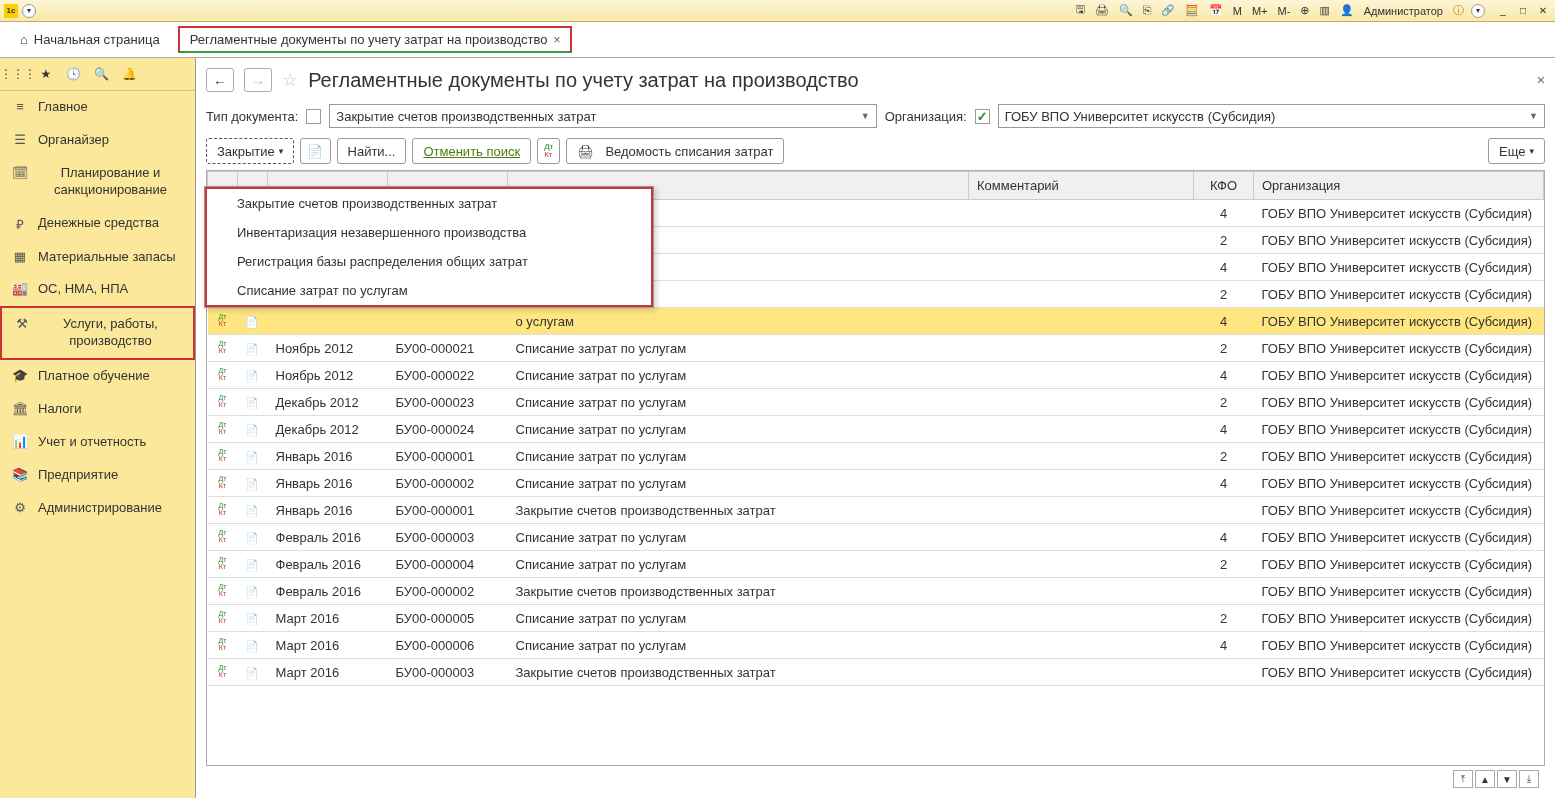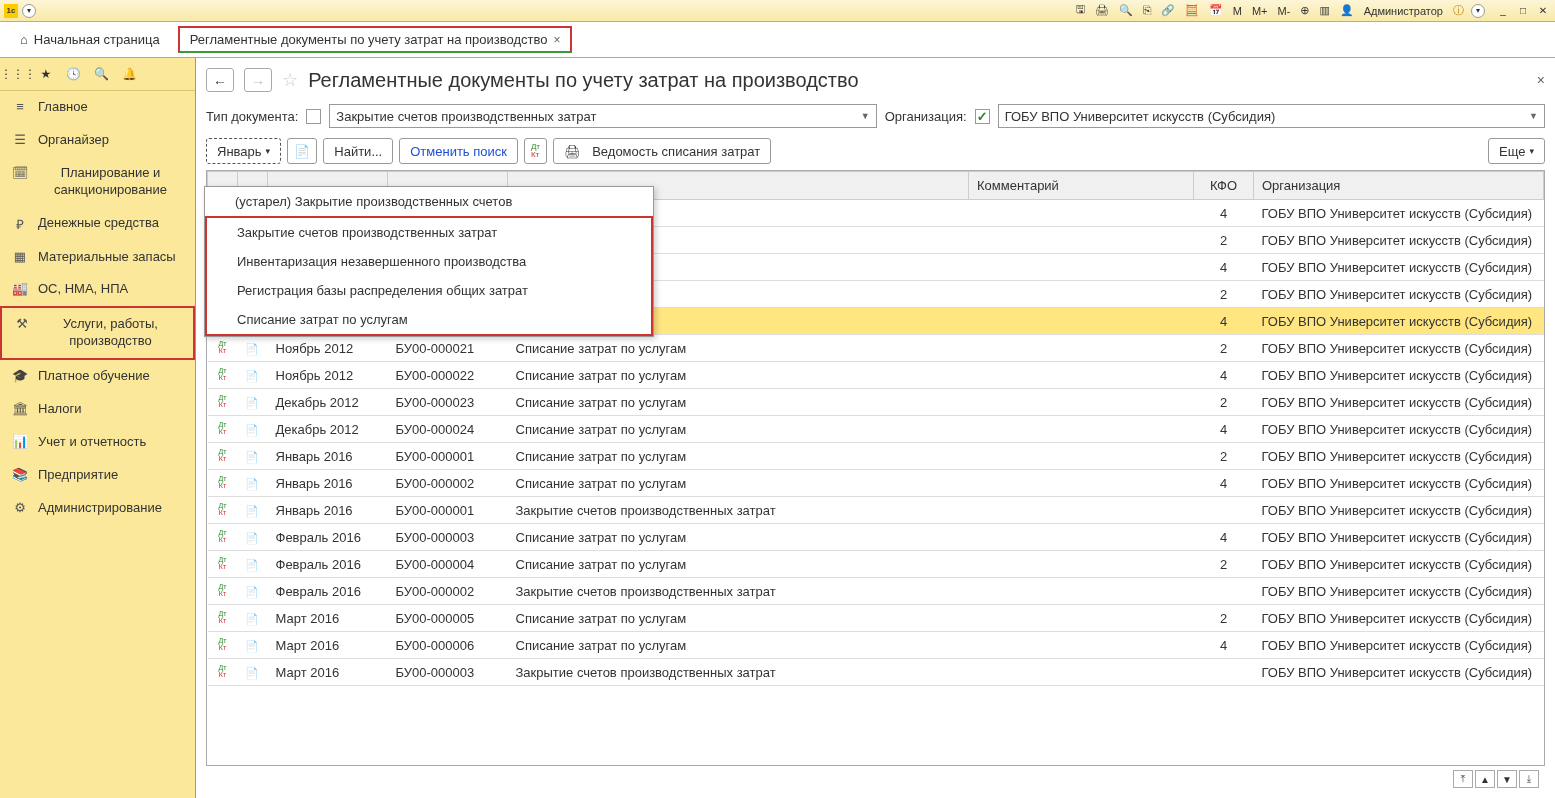--- a/index.html
+++ b/index.html
@@ -41,21 +41,21 @@
 .filter-select { flex: 1; height: 24px; border: 1px solid #999; padding: 0 6px; display: flex; align-items: center; justify-content: space-between; background: #fff; }
 .filter-select .dd-arr { font-size: 9px; color: #666; }
 .org-select { width: 620px; }
 .chk { width: 15px; height: 15px; border: 1px solid #999; display: inline-flex; align-items: center; justify-content: center; }
 .chk.checked { color: #2a8a2a; font-weight: bold; }
 
 .toolbar { display: flex; align-items: center; gap: 6px; padding: 6px 0; }
 .btn { height: 26px; border: 1px solid #999; border-radius: 3px; background: #fff; padding: 0 10px; display: flex; align-items: center; gap: 4px; font-size: 13px; cursor: pointer; }
 .btn.create { border: 1px dashed #555; }
 .btn.icon-only { padding: 0 6px; }
-.btn.cancel { color: #1d4ed8; }
+.btn.cancel { color: #4d7c0f; text-decoration: underline; }
 .btn .dd-arr { font-size: 9px; }
 .ml-auto { margin-left: auto; }
 .dk-icon { font-size: 8px; line-height: 8px; }
 .dk-icon .dt { color: #2a8a2a; display: block; }
 .dk-icon .kt { color: #cc3333; display: block; }
 
 
 .table-wrap { flex: 1; border: 1px solid #aaa; overflow: auto; position: relative; }
 table { width: 100%; border-collapse: collapse; font-size: 13px; table-layout: fixed; }
 th { background: #f0f0f0; text-align: left; padding: 6px 8px; border: 1px solid #ccc; font-weight: normal; }
@@ -201,21 +201,21 @@
       <span>Организация:</span>
       <span class="chk checked">✓</span>
       <div class="filter-select org-select">
         <span>ГОБУ ВПО Университет искусств (Субсидия)</span>
         <span class="dd-arr">▼</span>
       </div>
     </div>
 
     <div class="toolbar">
       <div class="btn create">
-        <span>Январь</span>
+        <span>Закрытие</span>
         <span class="dd-arr">▾</span>
       </div>
       <div class="btn icon-only">
           <span>📄</span>
         </div>
       <div class="btn">
           <span>Найти...</span>
         </div>
       <div class="btn cancel">
           <span>Отменить поиск</span>
@@ -227,21 +227,20 @@
           </span>
         </div>
       <div class="btn"><span>🖨</span>&nbsp;<span>Ведомость списания затрат</span></div>
       <div class="btn ml-auto">
           <span>Еще</span>
           <span class="dd-arr">▾</span>
         </div>
     </div>
 
     <div class="dropdown-menu">
-      <div class="mi"><span>(устарел) Закрытие производственных счетов</span></div>
       <div class="redbox">
         <div class="mi"><span>Закрытие счетов производственных затрат</span></div>
         <div class="mi"><span>Инвентаризация незавершенного производства</span></div>
         <div class="mi"><span>Регистрация базы распределения общих затрат</span></div>
         <div class="mi"><span>Списание затрат по услугам</span></div>
       </div>
     </div>
 
     <div class="table-wrap">
       <table>

